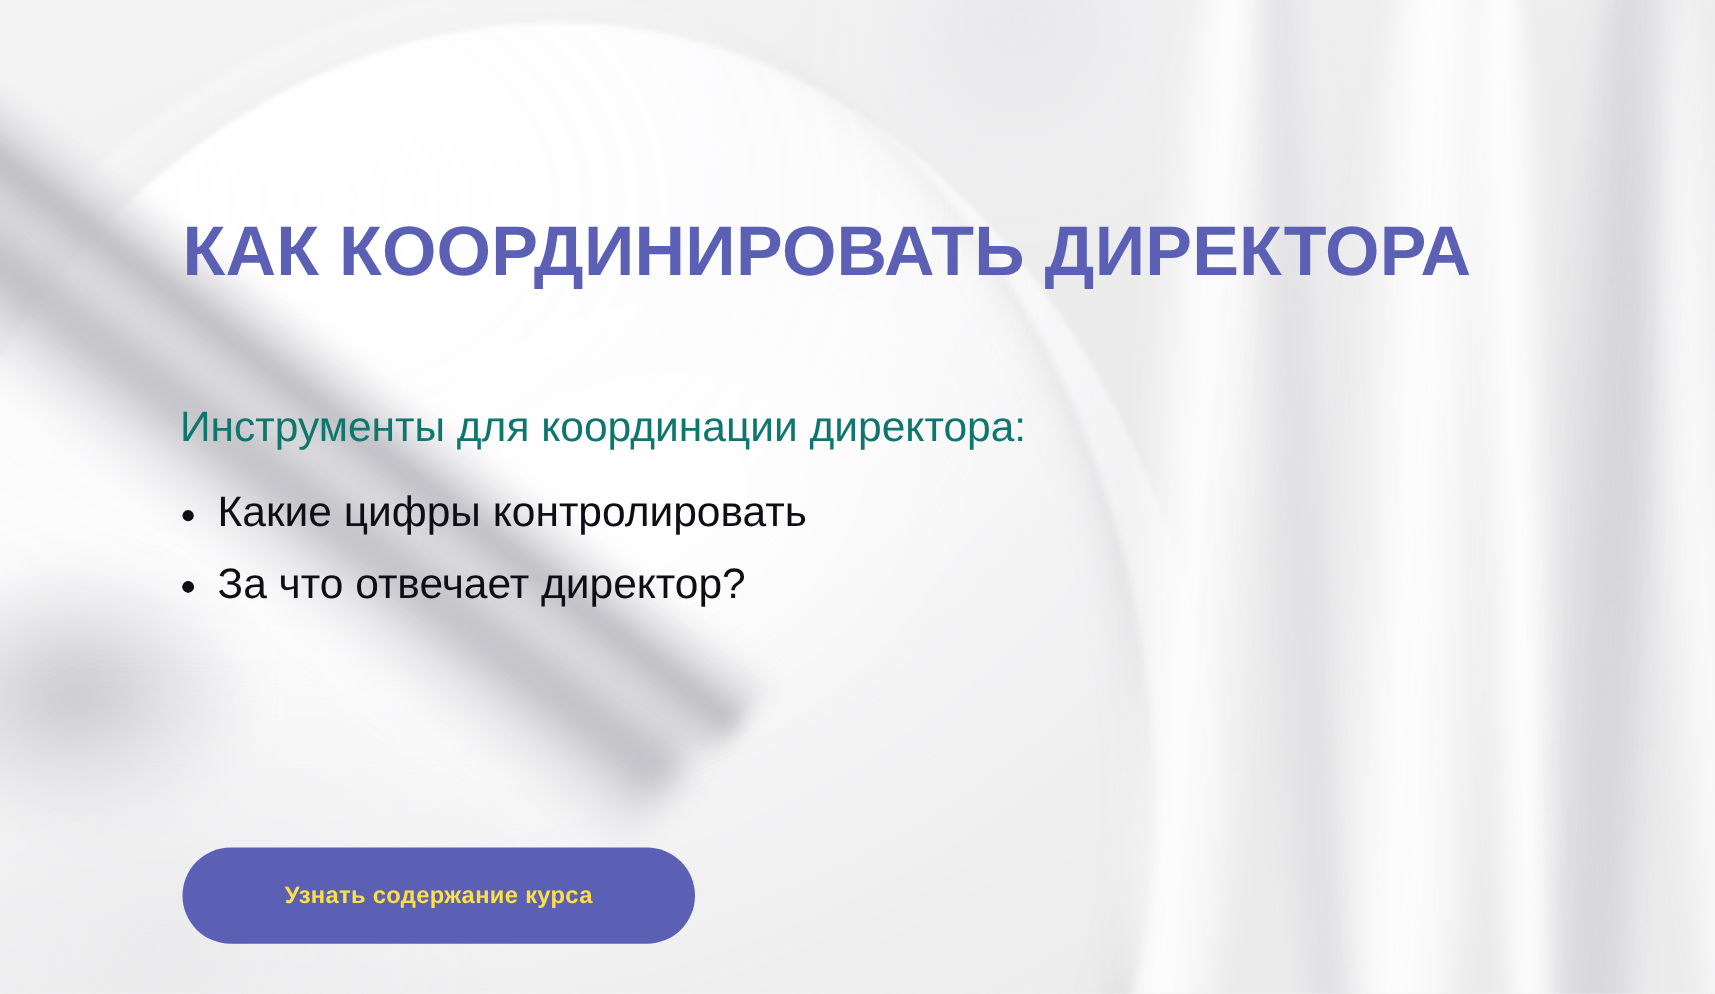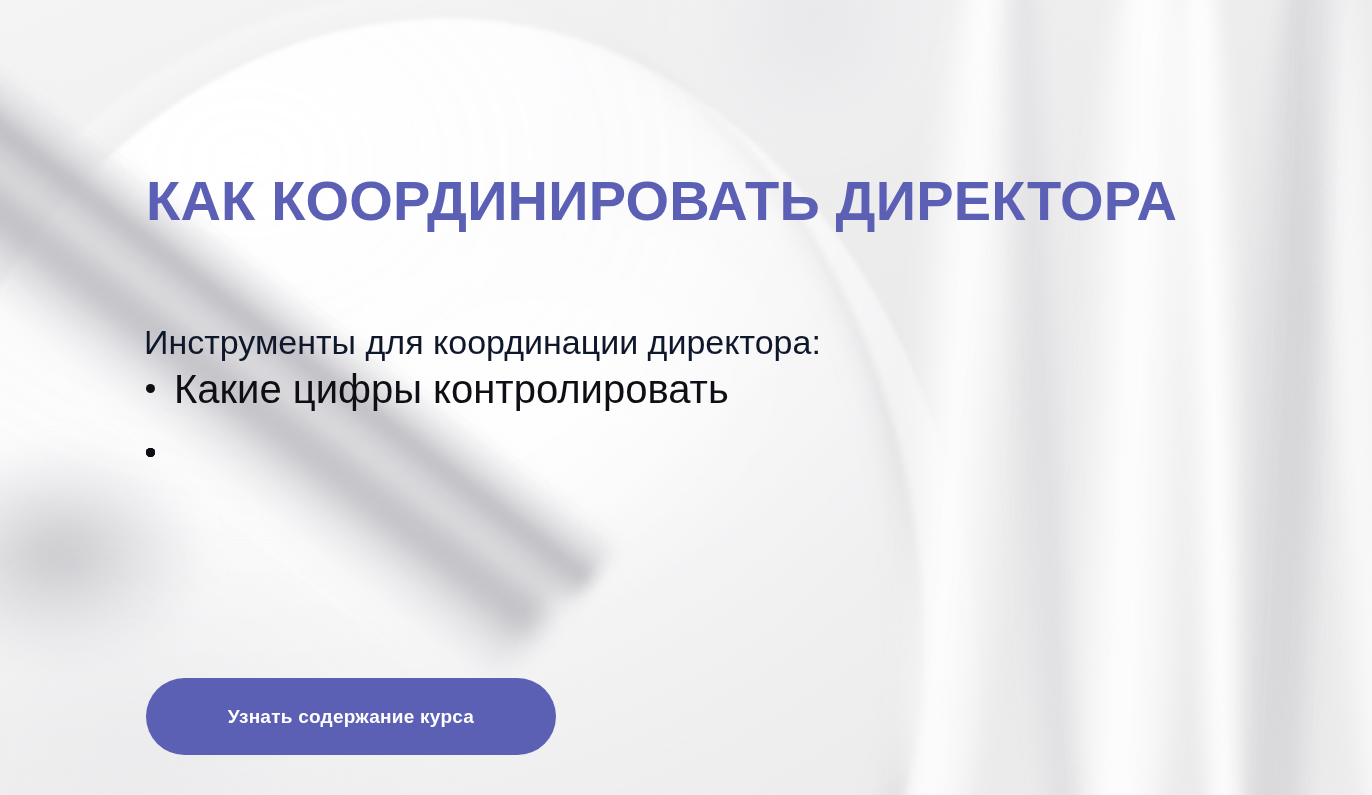--- a/index.html
+++ b/index.html
@@ -200,29 +200,29 @@
   .body-block{
     position:absolute;
     left:144px; top:322px;
     width:1000px;
   }
 
   .intro{
     font-size:34px;
     font-weight:normal;
     line-height:1.18;
-    color:#0f172a;
-    margin-bottom:4px;
+    color:#0f766e;
+    margin-bottom:28px;
   }
 
   .bullets{ list-style:none; }
 
   .bullets li{
     position:relative;
-    font-size:40px;
+    font-size:34px;
     font-weight:normal;
     line-height:1.18;
     color:#0e0e14;
     padding-left:30px;
     margin-top:17px;
   }
   .bullets li:first-child{ margin-top:4px; }
 
   .bullets li .dot{
     position:absolute;
@@ -232,21 +232,21 @@
     background:#0e0e14;
   }
 
   .cta{
     position:absolute;
     left:146px; top:678px;
     width:410px; height:77px;
     border:none;
     border-radius:39px;
     background:#5b60b5;
-    color:#ffffff;
+    color:#fde047;
     font-family:"Liberation Sans", sans-serif;
     font-size:19px;
     font-weight:bold;
     letter-spacing:.25px;
     cursor:pointer;
     display:flex;
     align-items:center;
     justify-content:center;
   }
 </style>
@@ -288,20 +288,21 @@
           <span>Какие цифры контролировать</span>
         </li>
         <li>
           <span class="dot"></span>
         </li>
         <li>
           <span class="dot"></span>
         </li>
         <li>
           <span class="dot"></span>
+          <span>За что отвечает директор?</span>
         </li>
       </ul>
     </div>
 
     <button class="cta">Узнать содержание курса</button>
 
   </div>
 </div>
 
 </body></html>

